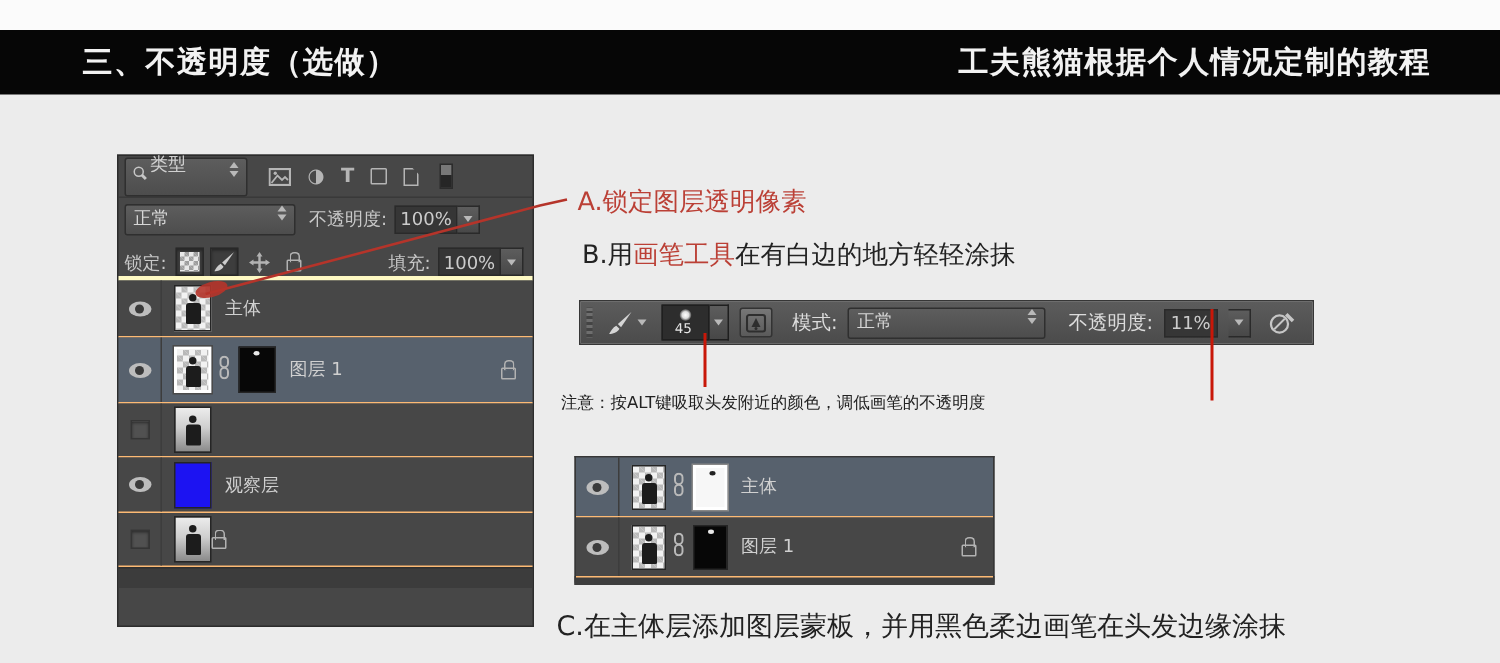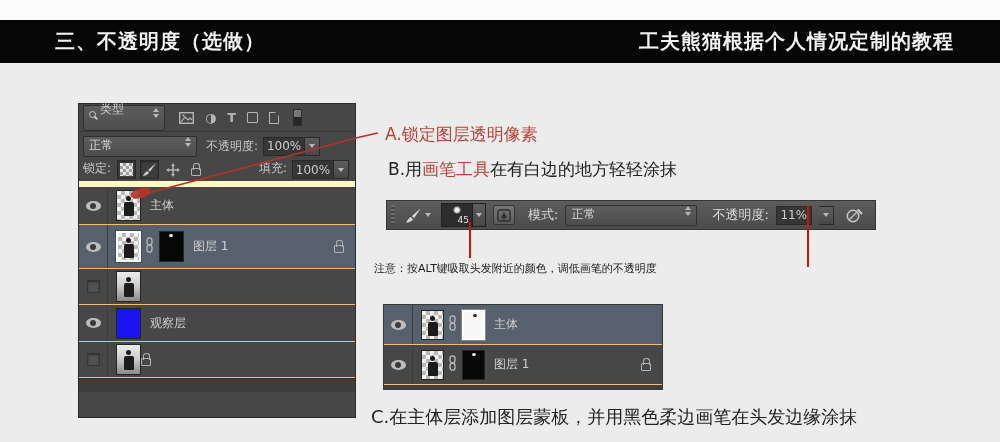--- a/index.html
+++ b/index.html
@@ -74,21 +74,21 @@
   .ficons { display: flex; align-items: center; margin-left: 14px; gap: 11px; }
   .ficon { color: #b5b5b5; font-size: 13px; line-height: 13px; display: inline-flex; align-items: center; justify-content: center; }
   .half-icon::before { content: "◑"; }
   .t-icon::before { content: "T"; font-weight: bold; font-size: 13px; }
   .rect-icon { width: 11px; height: 11px; border: 1.5px solid #b5b5b5; border-radius: 1px; }
   .page-icon { width: 10px; height: 12px; border: 1.5px solid #b5b5b5; position: relative; }
   .page-icon::before { content: ""; position: absolute; right: -1.5px; top: -1.5px; border: 3px solid #474747; border-left-color: transparent; border-bottom-color: transparent; }
   .slider-icon { width: 9px; height: 17px; background: linear-gradient(#787878 0 45%, #262626 45% 100%); border: 1px solid #2c2c2c; margin-left: 14px; }
 
   .blend-row { height: 28px; display: flex; align-items: center; padding: 0 6px 0 4px; }
-  .lock-row  { height: 27px; display: flex; align-items: flex-start; padding: 0 6px 0 4px; border-bottom: 6px solid #fef9c3; }
+  .lock-row  { height: 27px; display: flex; align-items: flex-end; padding: 0 6px 0 4px; border-bottom: 3px solid #fef9c3; }
   .mode-select { width: 114px; }
   .lockbtn { width: 19px; height: 19px; display: inline-flex; align-items: center; justify-content: center; }
   .lockbtn.pressed { background: #3d3d3d; border: 1px solid #282828; box-shadow: inset 0 1px 2px rgba(0,0,0,.4); }
   .checker-icon { width: 13px; height: 13px; background-image: linear-gradient(45deg,#9d9d9d 25%,transparent 25%,transparent 75%,#9d9d9d 75%),linear-gradient(45deg,#9d9d9d 25%,transparent 25%,transparent 75%,#9d9d9d 75%); background-size: 6px 6px; background-position: 0 0, 3px 3px; background-color: #e8e8e8; }
 
   .lrow { display: flex; align-items: center; border-bottom: 1px solid #fdba74; background: #474747; }
   .lrow.sel { background: #57616d; }
   .eyecell { width: 29px; align-self: stretch; display: flex; align-items: center; justify-content: center; border-right: 1px solid #3d3d3d; flex: none; }
   .thumb { width: 25px; height: 31px; border: 1px solid #252525; position: relative; margin-left: 8px; flex: none; }
   .thumb.selb { border: 2px solid #fff; outline: 1px solid #4a4a4a; }
@@ -111,21 +111,21 @@
   .brush-bar {
     left: 386px; top: 200px; width: 490px; height: 30px;
     background: linear-gradient(#5c5c5c, #4b4b4b);
     border: 1px solid #363636; display: flex; align-items: center; gap: 7px; padding: 0 8px 0 4px;
   }
   .grip { width: 4px; height: 20px; background: repeating-linear-gradient(#6e6e6e 0 2px, #444 2px 4px); flex: none; }
   .toolbtn { display: flex; align-items: center; gap: 3px; padding: 2px 3px; }
   .preset-box { display: flex; align-items: stretch; height: 24px; }
   .preset-main { width: 32px; background: #2d2d2d; border: 1px solid #1f1f1f; position: relative; }
   .preset-dot { position: absolute; top: 2px; left: 50%; margin-left: -4px; width: 8px; height: 8px; border-radius: 50%; background: radial-gradient(circle, #ffffff 0%, #dcdcdc 40%, rgba(90,90,90,0) 75%); }
-  .preset-num { position: absolute; bottom: 1px; left: 0; right: 3px; text-align: right; color: #e6e6e6; font-size: 9px; }
+  .preset-num { position: absolute; bottom: 1px; left: 0; right: 3px; text-align: center; color: #e6e6e6; font-size: 9px; }
   .preset-dd { width: 13px; background: linear-gradient(#5d5d5d,#474747); border: 1px solid #1f1f1f; border-left: none; display: flex; align-items: center; justify-content: center; }
   .panelbtn { width: 22px; height: 20px; background: linear-gradient(#777,#5a5a5a); border: 1px solid #333; border-radius: 2px; display: flex; align-items: center; justify-content: center; }
   .tb-label { color: #dcdcdc; font-size: 13px; }
   .tb-mode { width: 132px; height: 21px; }
 
   
   .mask-panel { left: 383px; top: 304px; width: 280px; height: 86px; background: #474747; border: 1px solid #363636; border-bottom: 6px solid #3e3e3e; }
   .mask-panel .lrow { height: 40px; }
   .mask-panel .thumb, .mask-panel .maskth { width: 23px; height: 30px; }
 

